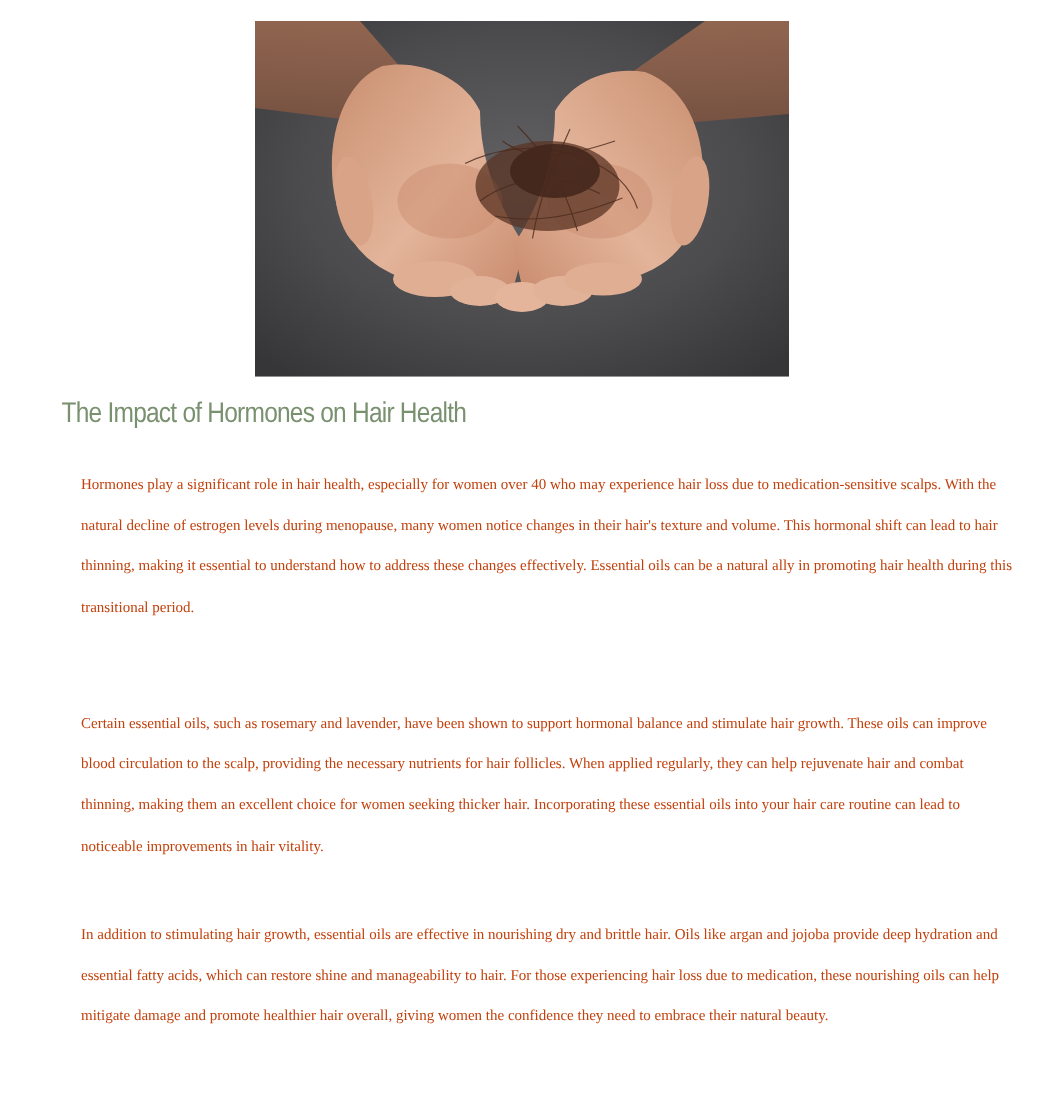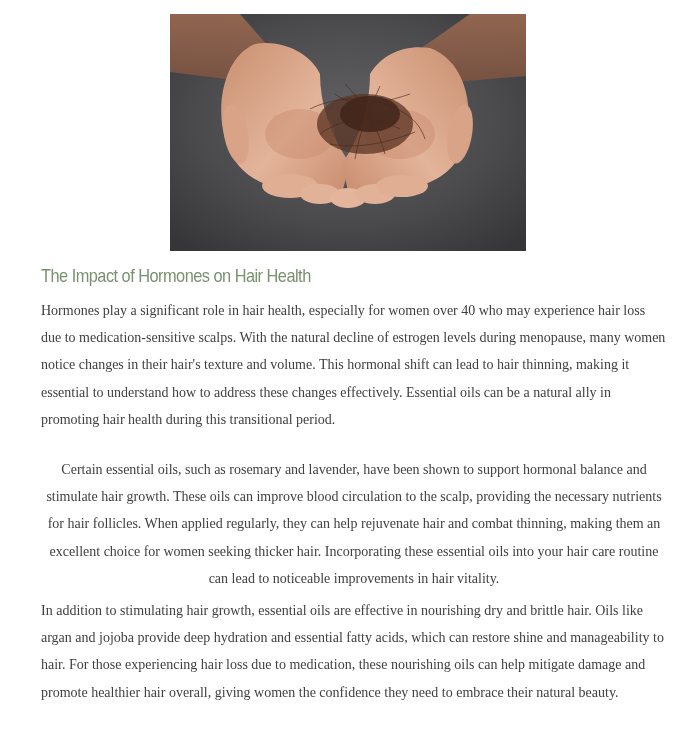--- a/index.html
+++ b/index.html
@@ -34,28 +34,28 @@
       letter-spacing: -0.6px;
       transform: scaleX(0.86);
       transform-origin: left center;
       color: #7a9170;
       white-space: nowrap;
     }
     .body-text {
       position: absolute;
       left: 41px;
       width: 626px;
-      margin: 0;
+      margin: 13px;
       font-family: "Liberation Serif", serif;
-      font-size: 14px;
+      font-size: 10px;
       line-height: 27.2px;
-      color: #404040;
+      color: #c2410c;
     }
     .p1 { top: 297px; }
-    .p2 { top: 456px; text-align: center; }
+    .p2 { top: 456px; }
     .p3 { top: 597px; }
   </style>
 </head>
 <body>
 
 <div class="photo" aria-label="Cupped hands holding a clump of fallen hair">
   <svg width="356" height="237" viewBox="0 0 356 237">
     <defs>
       <radialGradient id="bg" cx="50%" cy="45%" r="70%">
         <stop offset="0%" stop-color="#626264"></stop>

